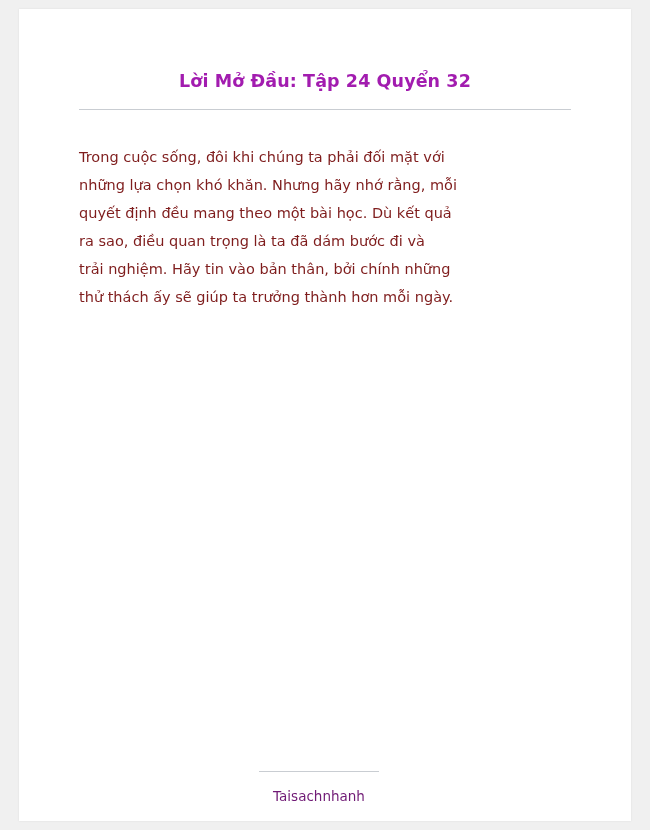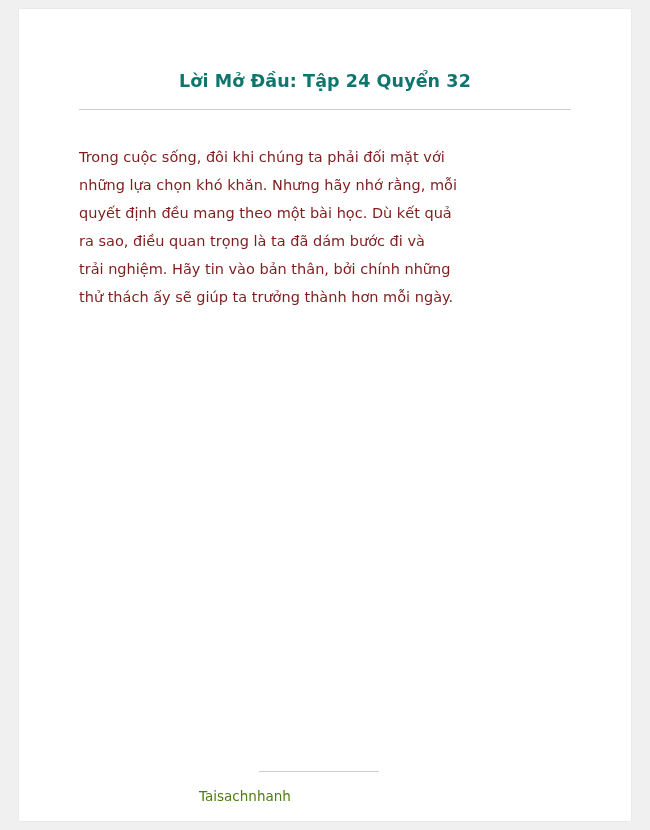--- a/index.html
+++ b/index.html
@@ -30,21 +30,21 @@
   }
   .doc-title {
     position: absolute;
     left: 60px;
     top: 62px;
     width: 492px;
     text-align: center;
     font-family: "DejaVu Sans", sans-serif;
     font-size: 17.5px;
     font-weight: bold;
-    color: #0f766e;
+    color: #a21caf;
     letter-spacing: 0.1px;
   }
   .title-rule {
     position: absolute;
     left: 60px;
     top: 100px;
     width: 492px;
     height: 1px;
     background: #c9cdd2;
   }
@@ -66,23 +66,24 @@
     top: 762px;
     width: 120px;
     height: 1px;
     background: #c9cdd2;
   }
   .footer-text {
     position: absolute;
     left: 180px;
     top: 779px;
     width: 240px;
+    text-align: center;
     font-family: "DejaVu Sans", sans-serif;
     font-size: 13.5px;
-    color: #4d7c0f;
+    color: #701a75;
   }
 </style>
 </head>
 <body>
 
 <div class="page">
   <div class="page-inner">
 
     <div class="doc-title">Lời Mở Đầu: Tập 24 Quyển 32</div>
 

